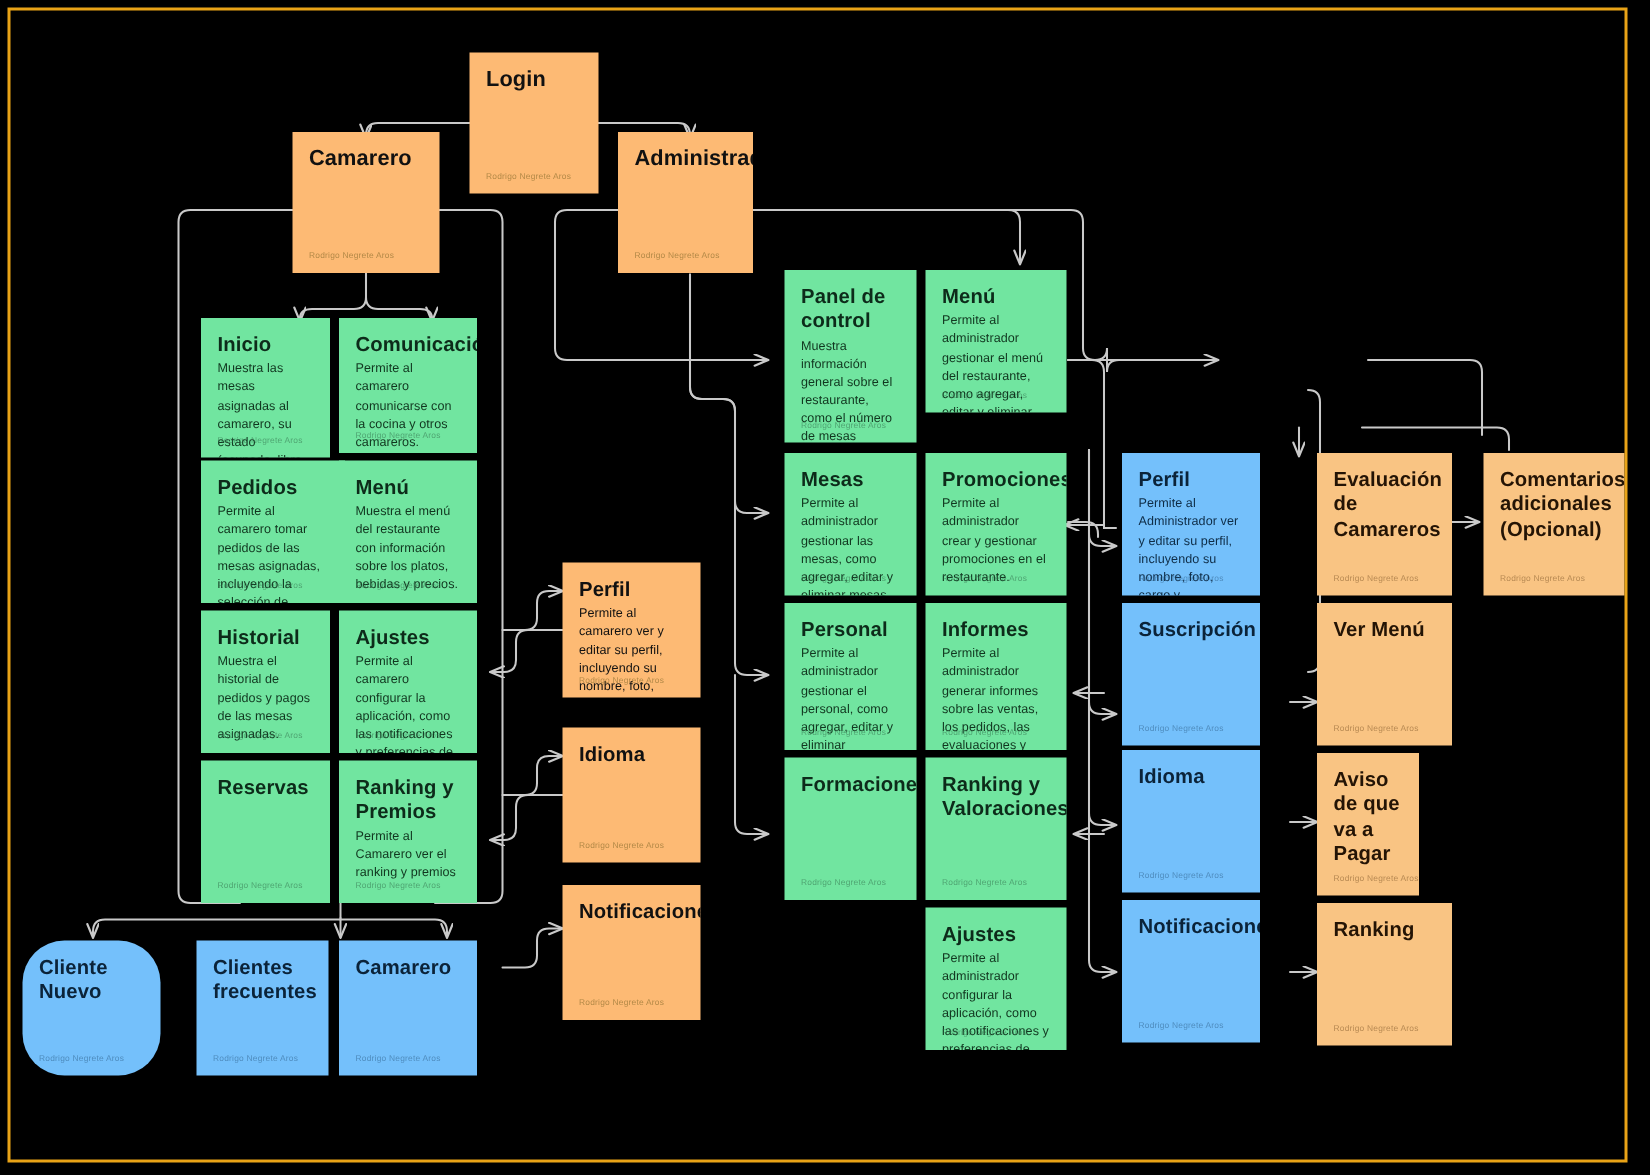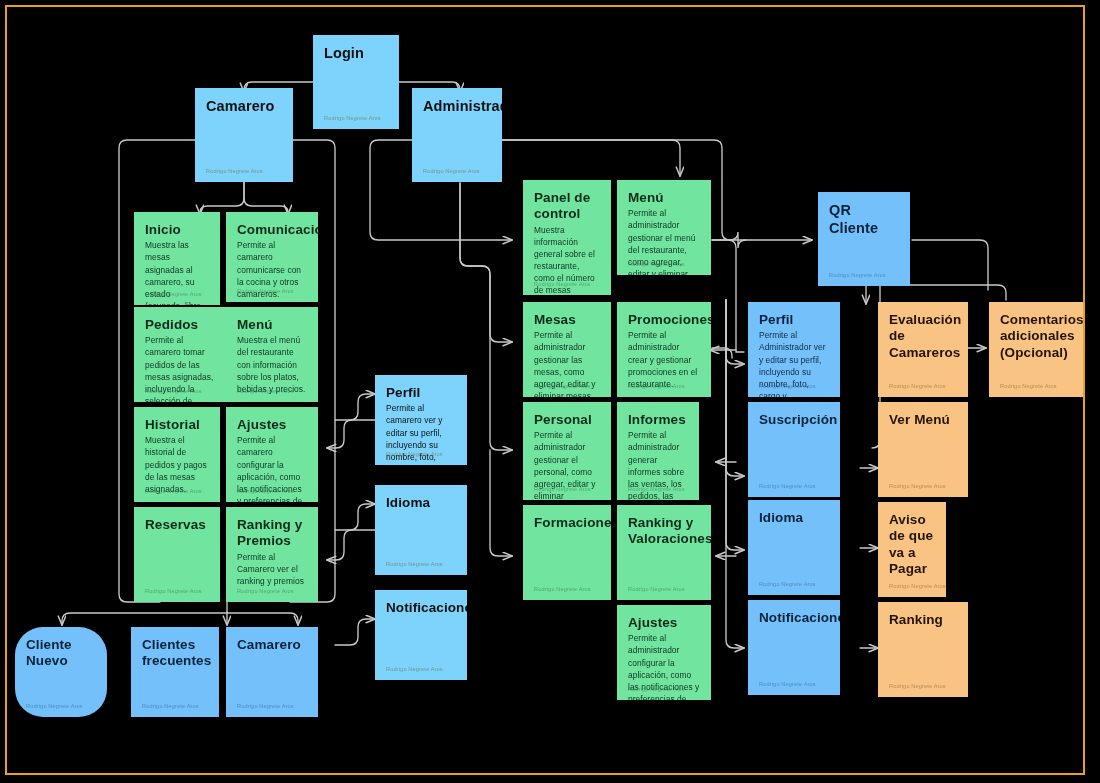--- a/index.html
+++ b/index.html
@@ -4,21 +4,21 @@
 <style>
   html,body{margin:0;padding:0;background:#000;}
   body{width:1100px;height:783px;overflow:hidden;font-family:"Liberation Sans",sans-serif;}
   #canvas{position:relative;width:1100px;height:783px;background:#000;}
   #frame{position:absolute;left:5px;top:5px;width:1080px;height:770px;border:2px solid #E9A317;box-sizing:border-box;pointer-events:none;}
   #wires{position:absolute;left:0;top:0;width:1100px;height:783px;}
   .card{position:absolute;box-sizing:border-box;padding:10px 11px 0 11px;overflow:hidden;}
   .card .t{font-size:13.5px;font-weight:bold;line-height:1.22;margin:0 0 1px 0;letter-spacing:.1px;}
   .card .d{font-size:8.4px;line-height:1.43;margin:0;letter-spacing:.05px;}
   .card .au{position:absolute;left:11px;bottom:8px;font-size:5.6px;opacity:.52;letter-spacing:.15px;}
-  .yellow{background:#7dd3fc;color:#111;}
+  .yellow{background:#fdba74;color:#111;}
   .yellow .au{color:#6d5a1c;}
   .green{background:#71E5A0;color:#0d2b1a;}
   .green .d{color:#11361f;}
   .green .au{color:#2f6947;}
   .blue{background:#74C0FB;color:#0b2339;}
   .blue .d{color:#0e2c46;}
   .blue .au{color:#2c5c85;}
   .orange{background:#F9C483;color:#241405;}
   .orange .d{color:#2b1906;}
   .orange .au{color:#7a5326;}
@@ -101,25 +101,20 @@
     <p class="d"></p>
     <span class="au">Rodrigo Negrete Aros</span>
   </div>
 
   <div class="card yellow big" style="left:412px;top:88px;width:90px;height:94px;">
     <p class="t">Administrador</p>
     <p class="d"></p>
     <span class="au">Rodrigo Negrete Aros</span>
   </div>
 
-  <div class="card blue big" style="left:818px;top:192px;width:92px;height:94px;">
-    <p class="t">QR Cliente</p>
-    <p class="d"></p>
-    <span class="au">Rodrigo Negrete Aros</span>
-  </div>
 
   <div class="card green" style="left:134px;top:212px;width:86px;height:93px;">
     <p class="t">Inicio</p>
     <p class="d">Muestra las mesas asignadas al camarero, su estado (ocupada, libre, lista para pagar) y el número de comensales.</p>
     <span class="au">Rodrigo Negrete Aros</span>
   </div>
   <div class="card green" style="left:226px;top:212px;width:92px;height:90px;">
     <p class="t">Comunicación</p>
     <p class="d">Permite al camarero comunicarse con la cocina y otros camareros.</p>
     <span class="au">Rodrigo Negrete Aros</span>
@@ -205,21 +200,21 @@
   <div class="card green" style="left:617px;top:302px;width:94px;height:95px;">
     <p class="t">Promociones</p>
     <p class="d">Permite al administrador crear y gestionar promociones en el restaurante.</p>
     <span class="au">Rodrigo Negrete Aros</span>
   </div>
   <div class="card green" style="left:523px;top:402px;width:88px;height:98px;">
     <p class="t">Personal</p>
     <p class="d">Permite al administrador gestionar el personal, como agregar, editar y eliminar camareros. Vincular con cuentas existentes.</p>
     <span class="au">Rodrigo Negrete Aros</span>
   </div>
-  <div class="card green" style="left:617px;top:402px;width:82px;height:98px;">
+  <div class="card green" style="left:617px;top:402px;width:94px;height:98px;">
     <p class="t">Informes</p>
     <p class="d">Permite al administrador generar informes sobre las ventas, los pedidos, las evaluaciones y otros datos relevantes.</p>
     <span class="au">Rodrigo Negrete Aros</span>
   </div>
   <div class="card green" style="left:523px;top:505px;width:88px;height:95px;">
     <p class="t">Formaciones</p>
     <p class="d"></p>
     <span class="au">Rodrigo Negrete Aros</span>
   </div>
   <div class="card green" style="left:617px;top:505px;width:94px;height:95px;">

